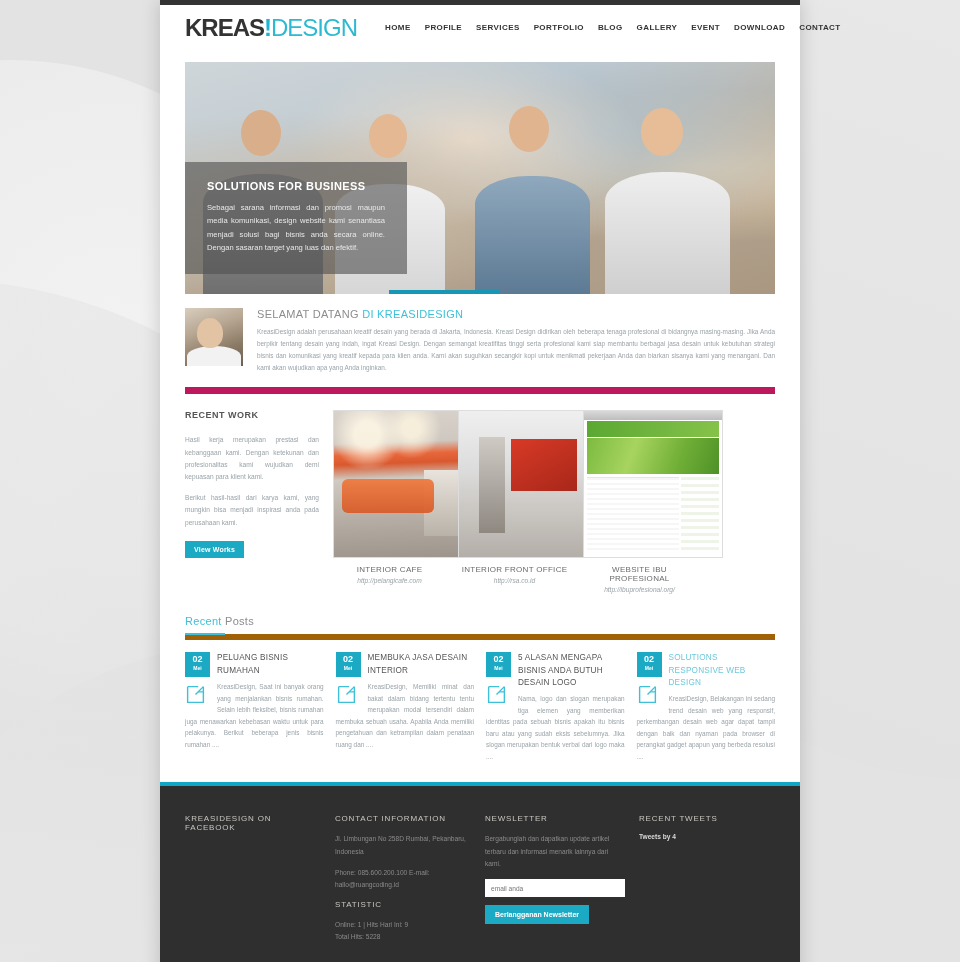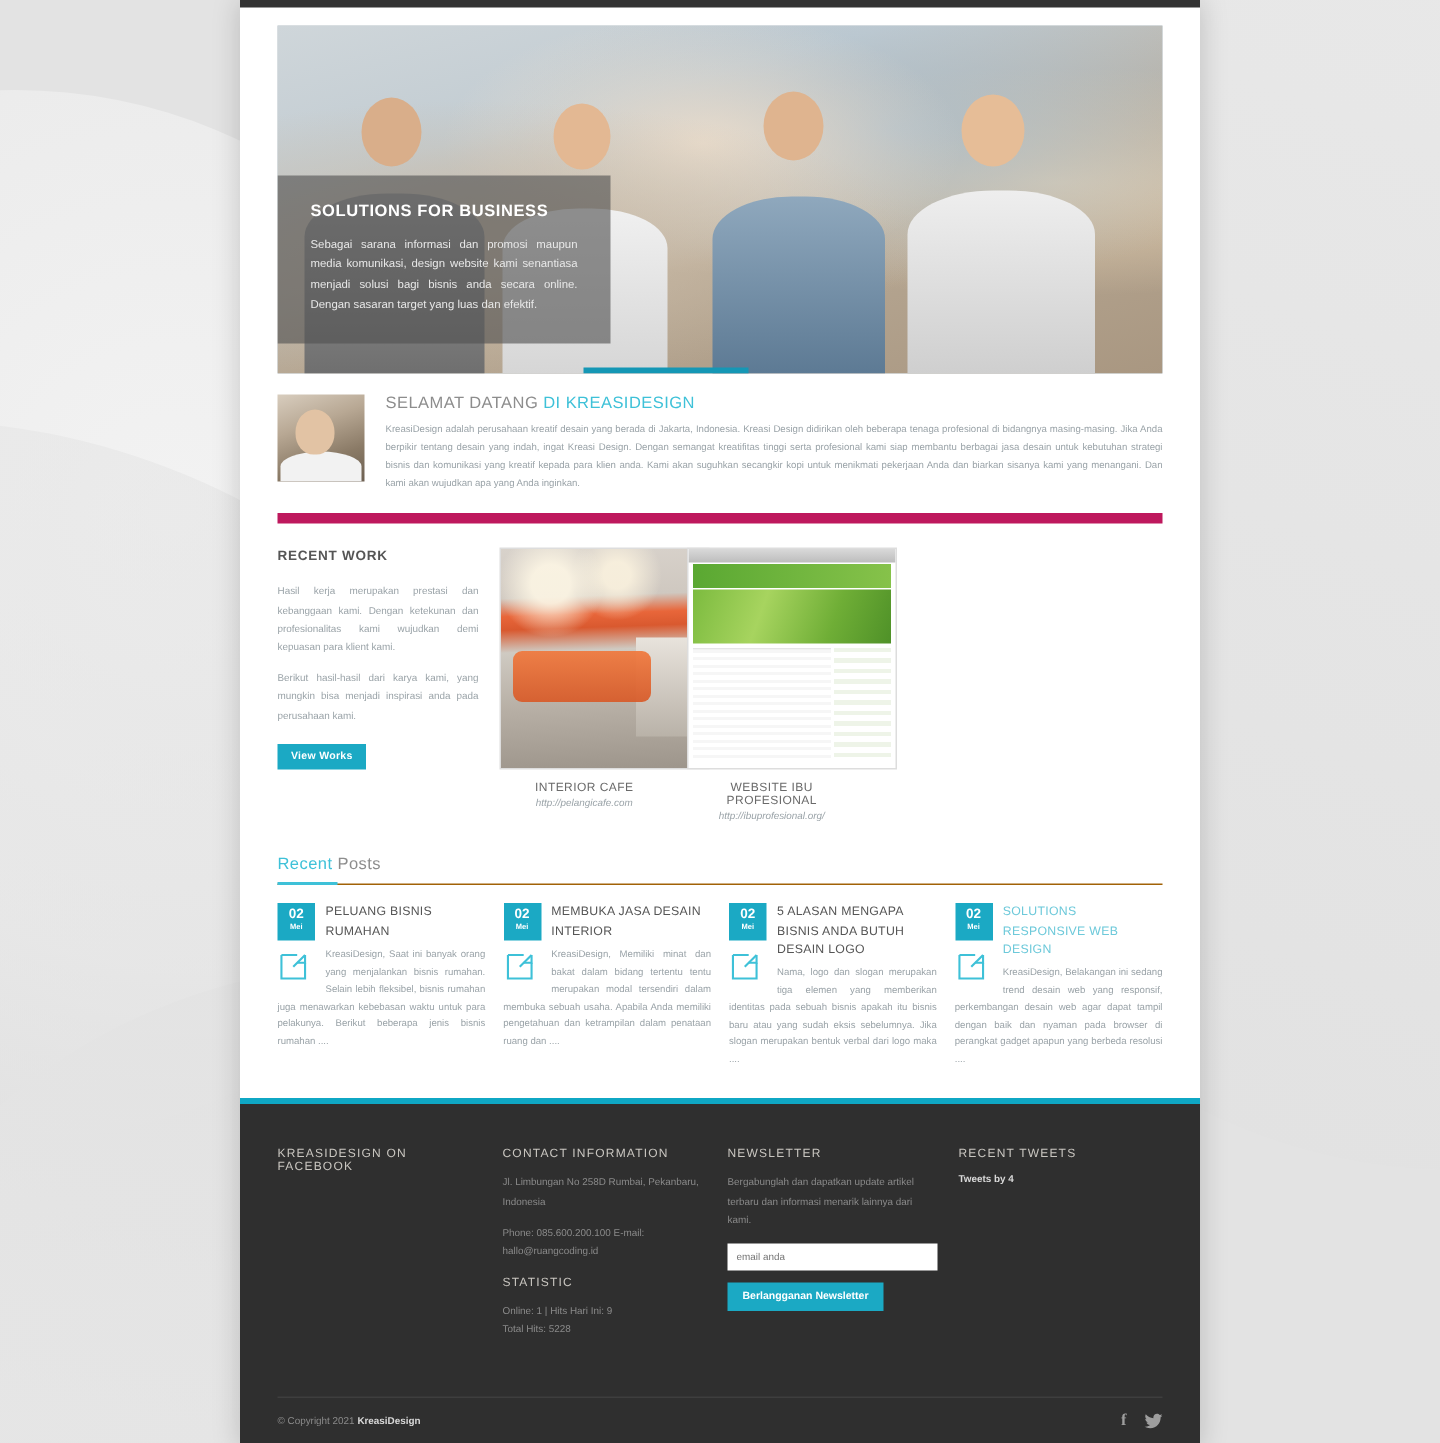--- a/index.html
+++ b/index.html
@@ -216,21 +216,21 @@
   .rw-cap .t {
     display:block; font-size: 8px; color: #6a6a6a; letter-spacing: .3px;
   }
   .rw-cap .u {
     display:block; font-size: 6.6px; color: #9aa3a8; font-style: italic; margin-top: 3px;
   }
 
   
   .posts-head {
     margin: 22px 25px 0; position: relative; padding-bottom: 7px;
-    border-bottom: 1px solid #a16207;
+    border-bottom: 6px solid #a16207;
   }
   .posts-head h4 { font-size: 11px; font-weight: 400; letter-spacing: .3px; }
   .posts-head h4 .a { color: #3ec1d8; }
   .posts-head h4 .b { color: #8d8d8d; }
   .posts-head::after {
     content: ""; position: absolute; left: 0; bottom: -1px;
     width: 40px; height: 2px; background: #3ec1d8;
   }
   .posts { display: flex; gap: 12px; margin: 12px 25px 0; }
   .post { width: 140px; position: relative; }
@@ -294,20 +294,36 @@
   <div class="c1"></div>
     <div class="c2"></div>
     <div class="c3"></div>
     <div class="c4"></div>
 </div>
 
 <div class="page">
 
   <div class="topbar"></div>
 
+  <header class="site-head">
+    <div class="logo">
+      <span class="k">KREAS</span><span class="bang">!</span><span class="d">DESIGN</span>
+    </div>
+    <nav class="main-nav">
+      <a href="#">HOME</a>
+      <a href="#">PROFILE</a>
+      <a href="#">SERVICES</a>
+      <a href="#">PORTFOLIO</a>
+      <a href="#">BLOG</a>
+      <a href="#">GALLERY</a>
+      <a href="#">EVENT</a>
+      <a href="#">DOWNLOAD</a>
+      <a href="#">CONTACT</a>
+    </nav>
+  </header>
 
   <section class="hero">
     <div class="hero-photo"></div>
     <div class="hero-figs">
       <div class="fig" style="left:18px;width:120px;height:120px;background:linear-gradient(180deg,#9a9a9a,#6f6f6f);"></div>
       <div class="head" style="left:56px;top:48px;width:40px;height:46px;background:#d9ae8a;"></div>
       <div class="fig" style="left:150px;width:110px;height:110px;background:linear-gradient(180deg,#f0f0f0,#d6d6d6);"></div>
       <div class="head" style="left:184px;top:52px;width:38px;height:44px;background:#e3b893;"></div>
       <div class="fig" style="left:290px;width:115px;height:118px;background:linear-gradient(180deg,#8fa8bd,#5d7near);background:linear-gradient(180deg,#8fa8bd,#5d7a94);"></div>
       <div class="head" style="left:324px;top:44px;width:40px;height:46px;background:#dfb48f;"></div>
@@ -341,20 +357,27 @@
     <div class="rw-items">
 
       <div class="rw-item">
         <div class="rw-thumb thumb-cafe"></div>
         <div class="rw-cap">
           <span class="t">INTERIOR CAFE</span>
           <span class="u">http://pelangicafe.com</span>
         </div>
       </div>
 
+      <div class="rw-item">
+        <div class="rw-thumb thumb-office"></div>
+        <div class="rw-cap">
+          <span class="t">INTERIOR FRONT OFFICE</span>
+          <span class="u">http://rsa.co.id</span>
+        </div>
+      </div>
 
       <div class="rw-item">
         <div class="rw-thumb thumb-web">
           <div class="wtop"></div>
             <div class="whead"></div>
             <div class="wbanner"></div>
           <div class="wcol"></div>
             <div class="wside"></div>
         </div>
         <div class="rw-cap">

